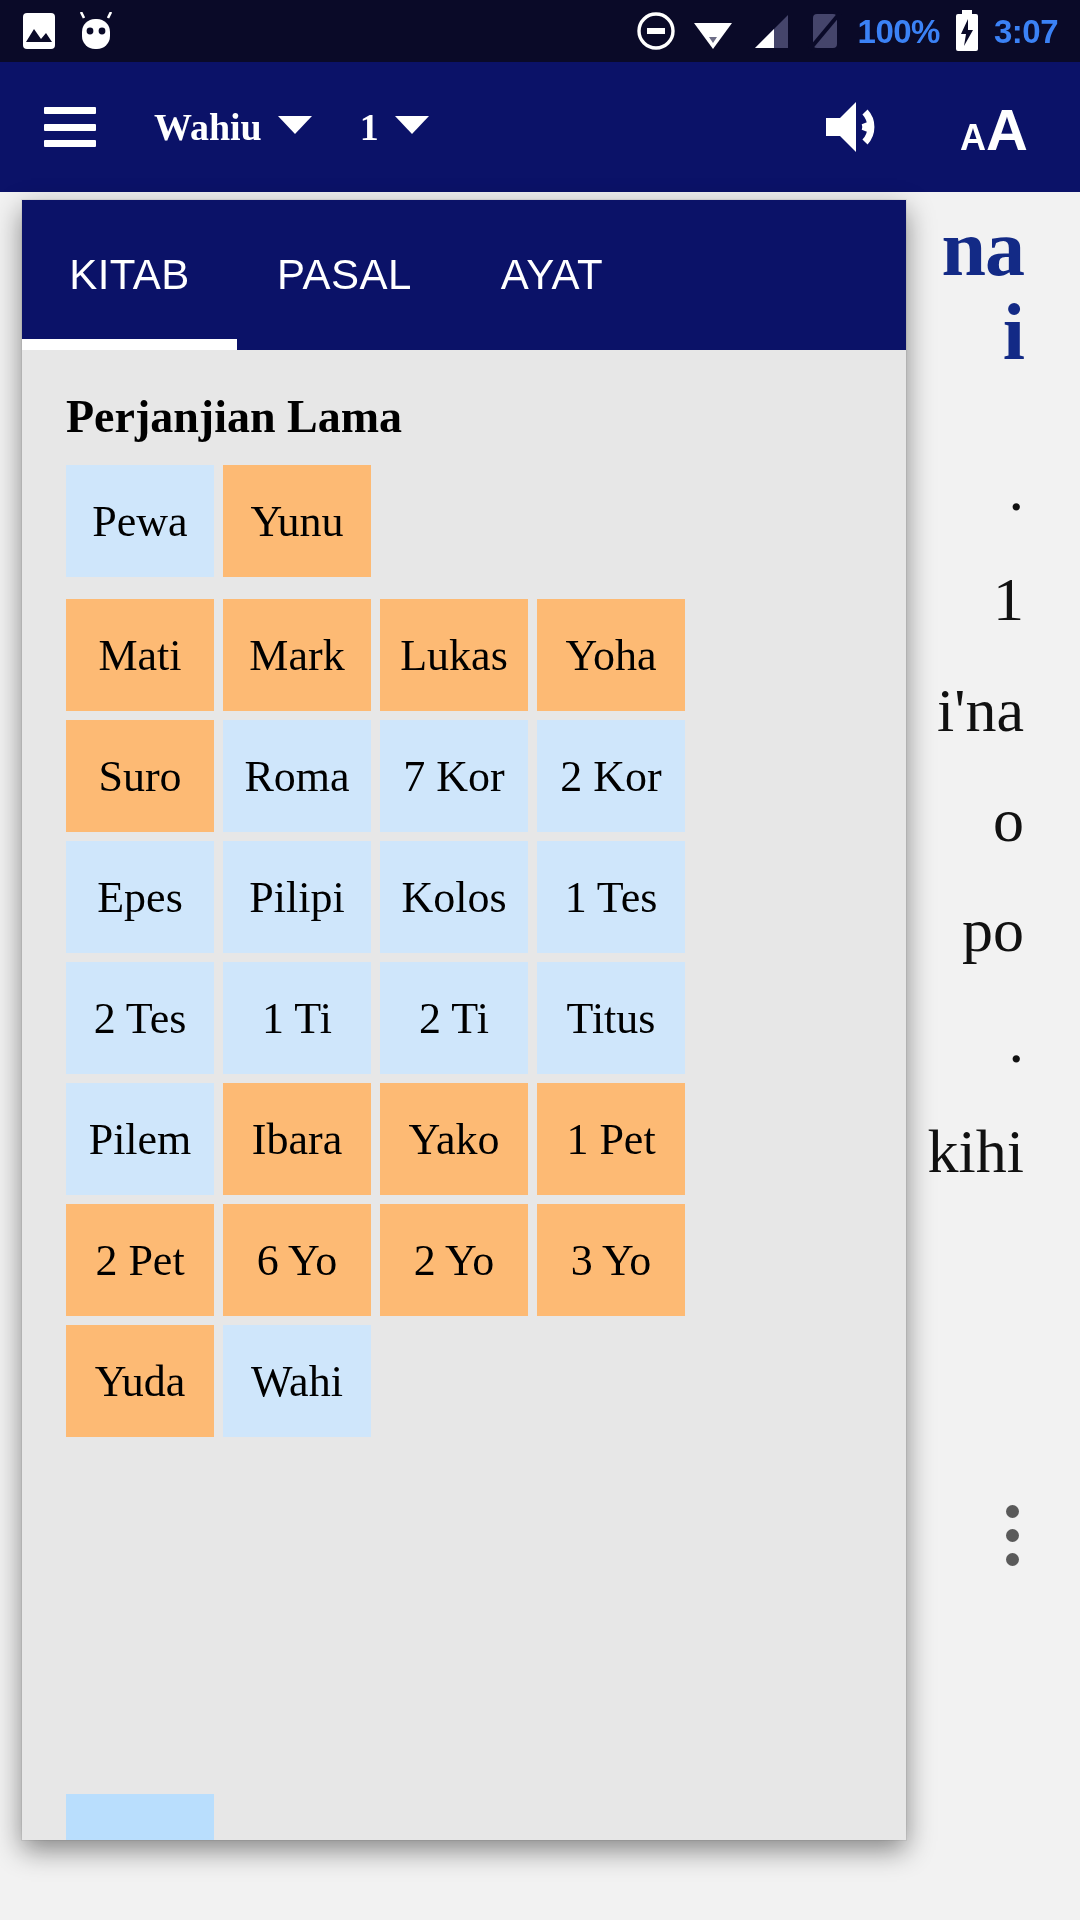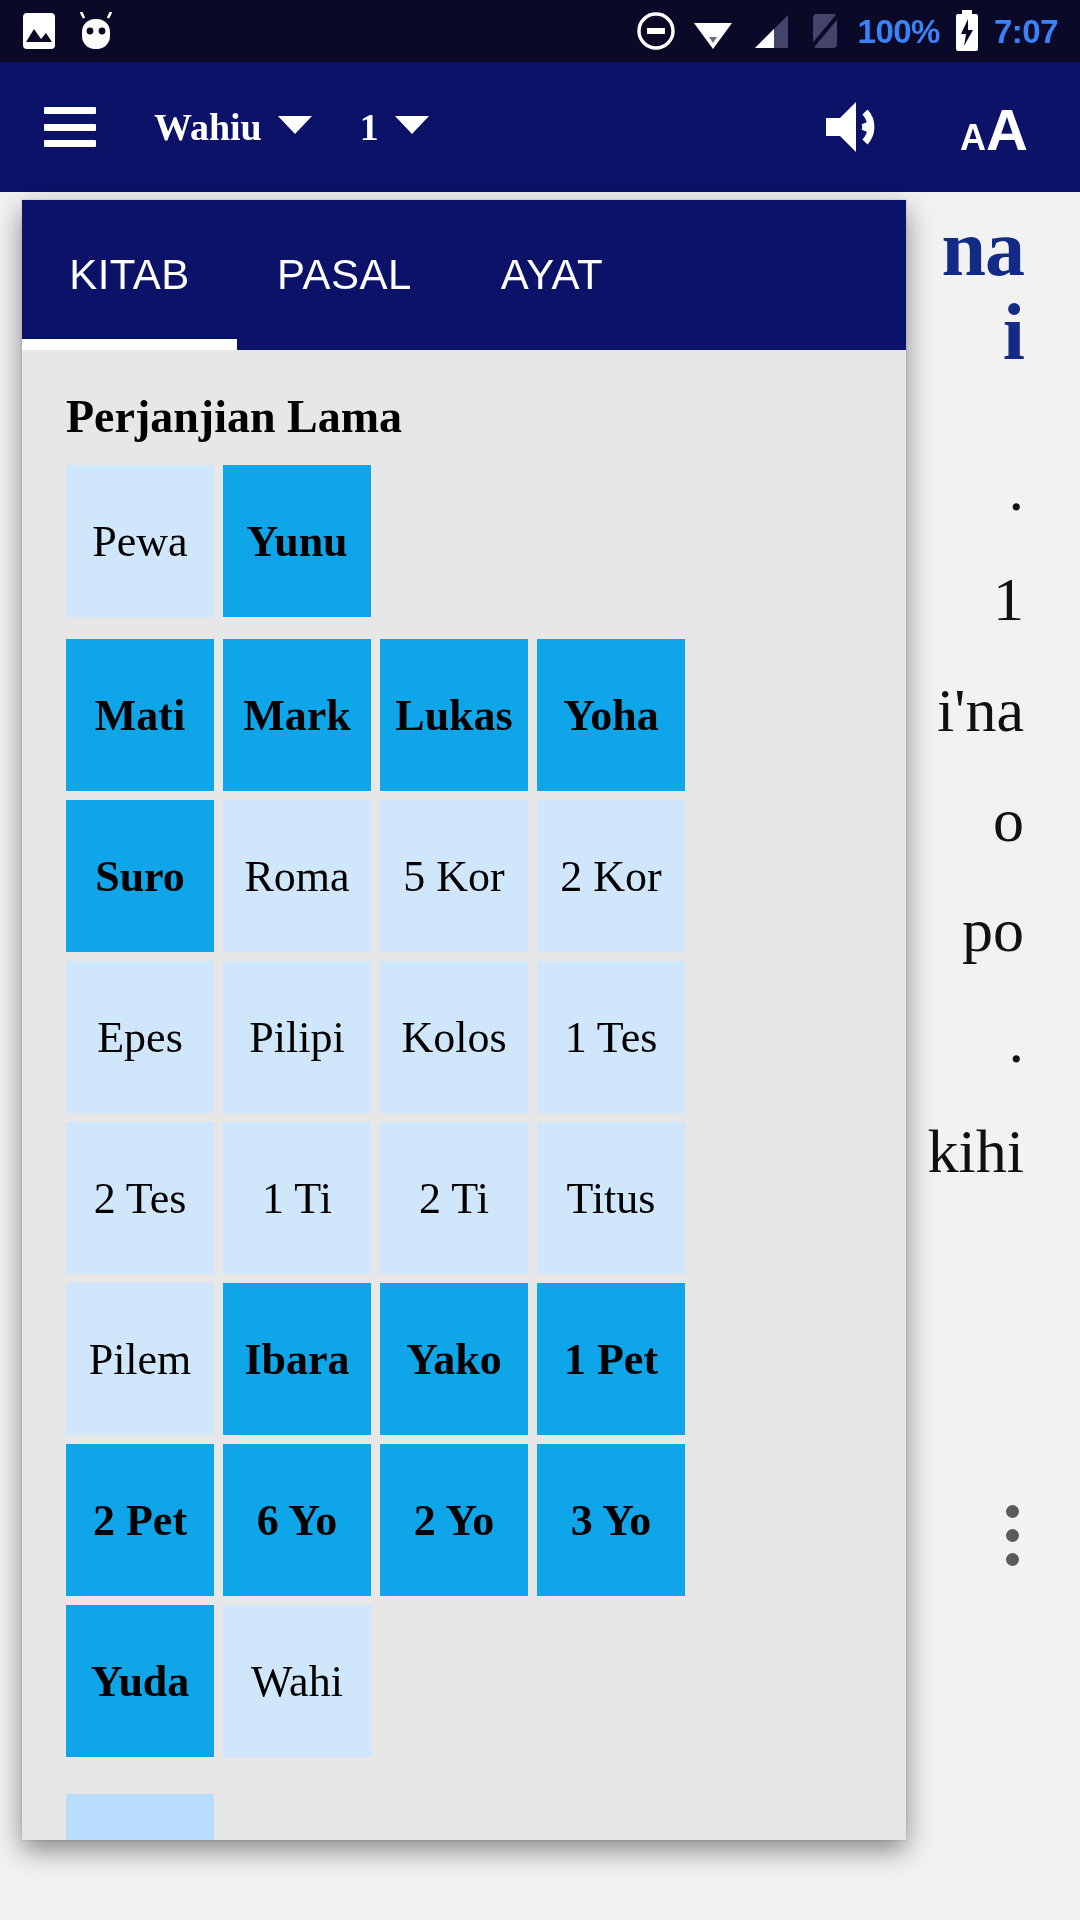--- a/index.html
+++ b/index.html
@@ -226,32 +226,32 @@
   }
   .grid {
     display: flex;
     flex-wrap: wrap;
     gap: 9px;
     padding: 22px 0 0 44px;
     width: 740px;
   }
   .tile {
     width: 148px;
-    height: 152px;
+    height: 112px;
     display: flex;
     align-items: center;
     justify-content: center;
     font-family: "Liberation Serif", serif;
     font-size: 44px;
     color: #000000;
     cursor: pointer;
     white-space: nowrap;
   }
   .tile.shade-light { background: #cfe6fb; }
-  .tile.shade-mid   { background: #0ea5e9; font-weight: bold; }
+  .tile.shade-mid   { background: #fdba74; }
 
   .partial-tile {
     position: absolute;
     left: 44px;
     bottom: -44px;
     width: 148px;
     height: 90px;
     background: #b9defd;
   }
 </style>
@@ -314,21 +314,21 @@
       <svg class="sb-icon" width="38" height="40" viewBox="0 0 38 40">
         <rect x="7" y="3" width="24" height="34" rx="4" fill="#45456b"></rect>
         <path d="M4 38 L34 2" stroke="#0a0a28" stroke-width="4"></path>
       </svg>
       <span class="sb-text">100%</span>
       <svg class="sb-icon" width="26" height="42" viewBox="0 0 26 42">
         <rect x="8" y="0" width="10" height="4" fill="#fff"></rect>
         <rect x="2" y="4" width="22" height="37" rx="2" fill="#fff"></rect>
         <path d="M14 9 L7 24 L12 24 L10 36 L19 20 L14 20 Z" fill="#0a0a28"></path>
       </svg>
-      <span class="sb-text">7:07</span>
+      <span class="sb-text">3:07</span>
     </div>
   </div>
 
   <div class="app-bar">
     <div class="hamburger">
       <span></span>
       <span></span>
       <span></span>
     </div>
 
@@ -378,21 +378,21 @@
       </div>
 
       <div class="grid">
         <div class="tile shade-mid">Mati</div>
         <div class="tile shade-mid">Mark</div>
         <div class="tile shade-mid">Lukas</div>
         <div class="tile shade-mid">Yoha</div>
         <div class="tile shade-mid">Suro</div>
 
         <div class="tile shade-light">Roma</div>
-        <div class="tile shade-light">5 Kor</div>
+        <div class="tile shade-light">7 Kor</div>
         <div class="tile shade-light">2 Kor</div>
         <div class="tile shade-light">Epes</div>
 
         <div class="tile shade-light">Pilipi</div>
         <div class="tile shade-light">Kolos</div>
         <div class="tile shade-light">1 Tes</div>
         <div class="tile shade-light">2 Tes</div>
         <div class="tile shade-light">1 Ti</div>
 
         <div class="tile shade-light">2 Ti</div>

